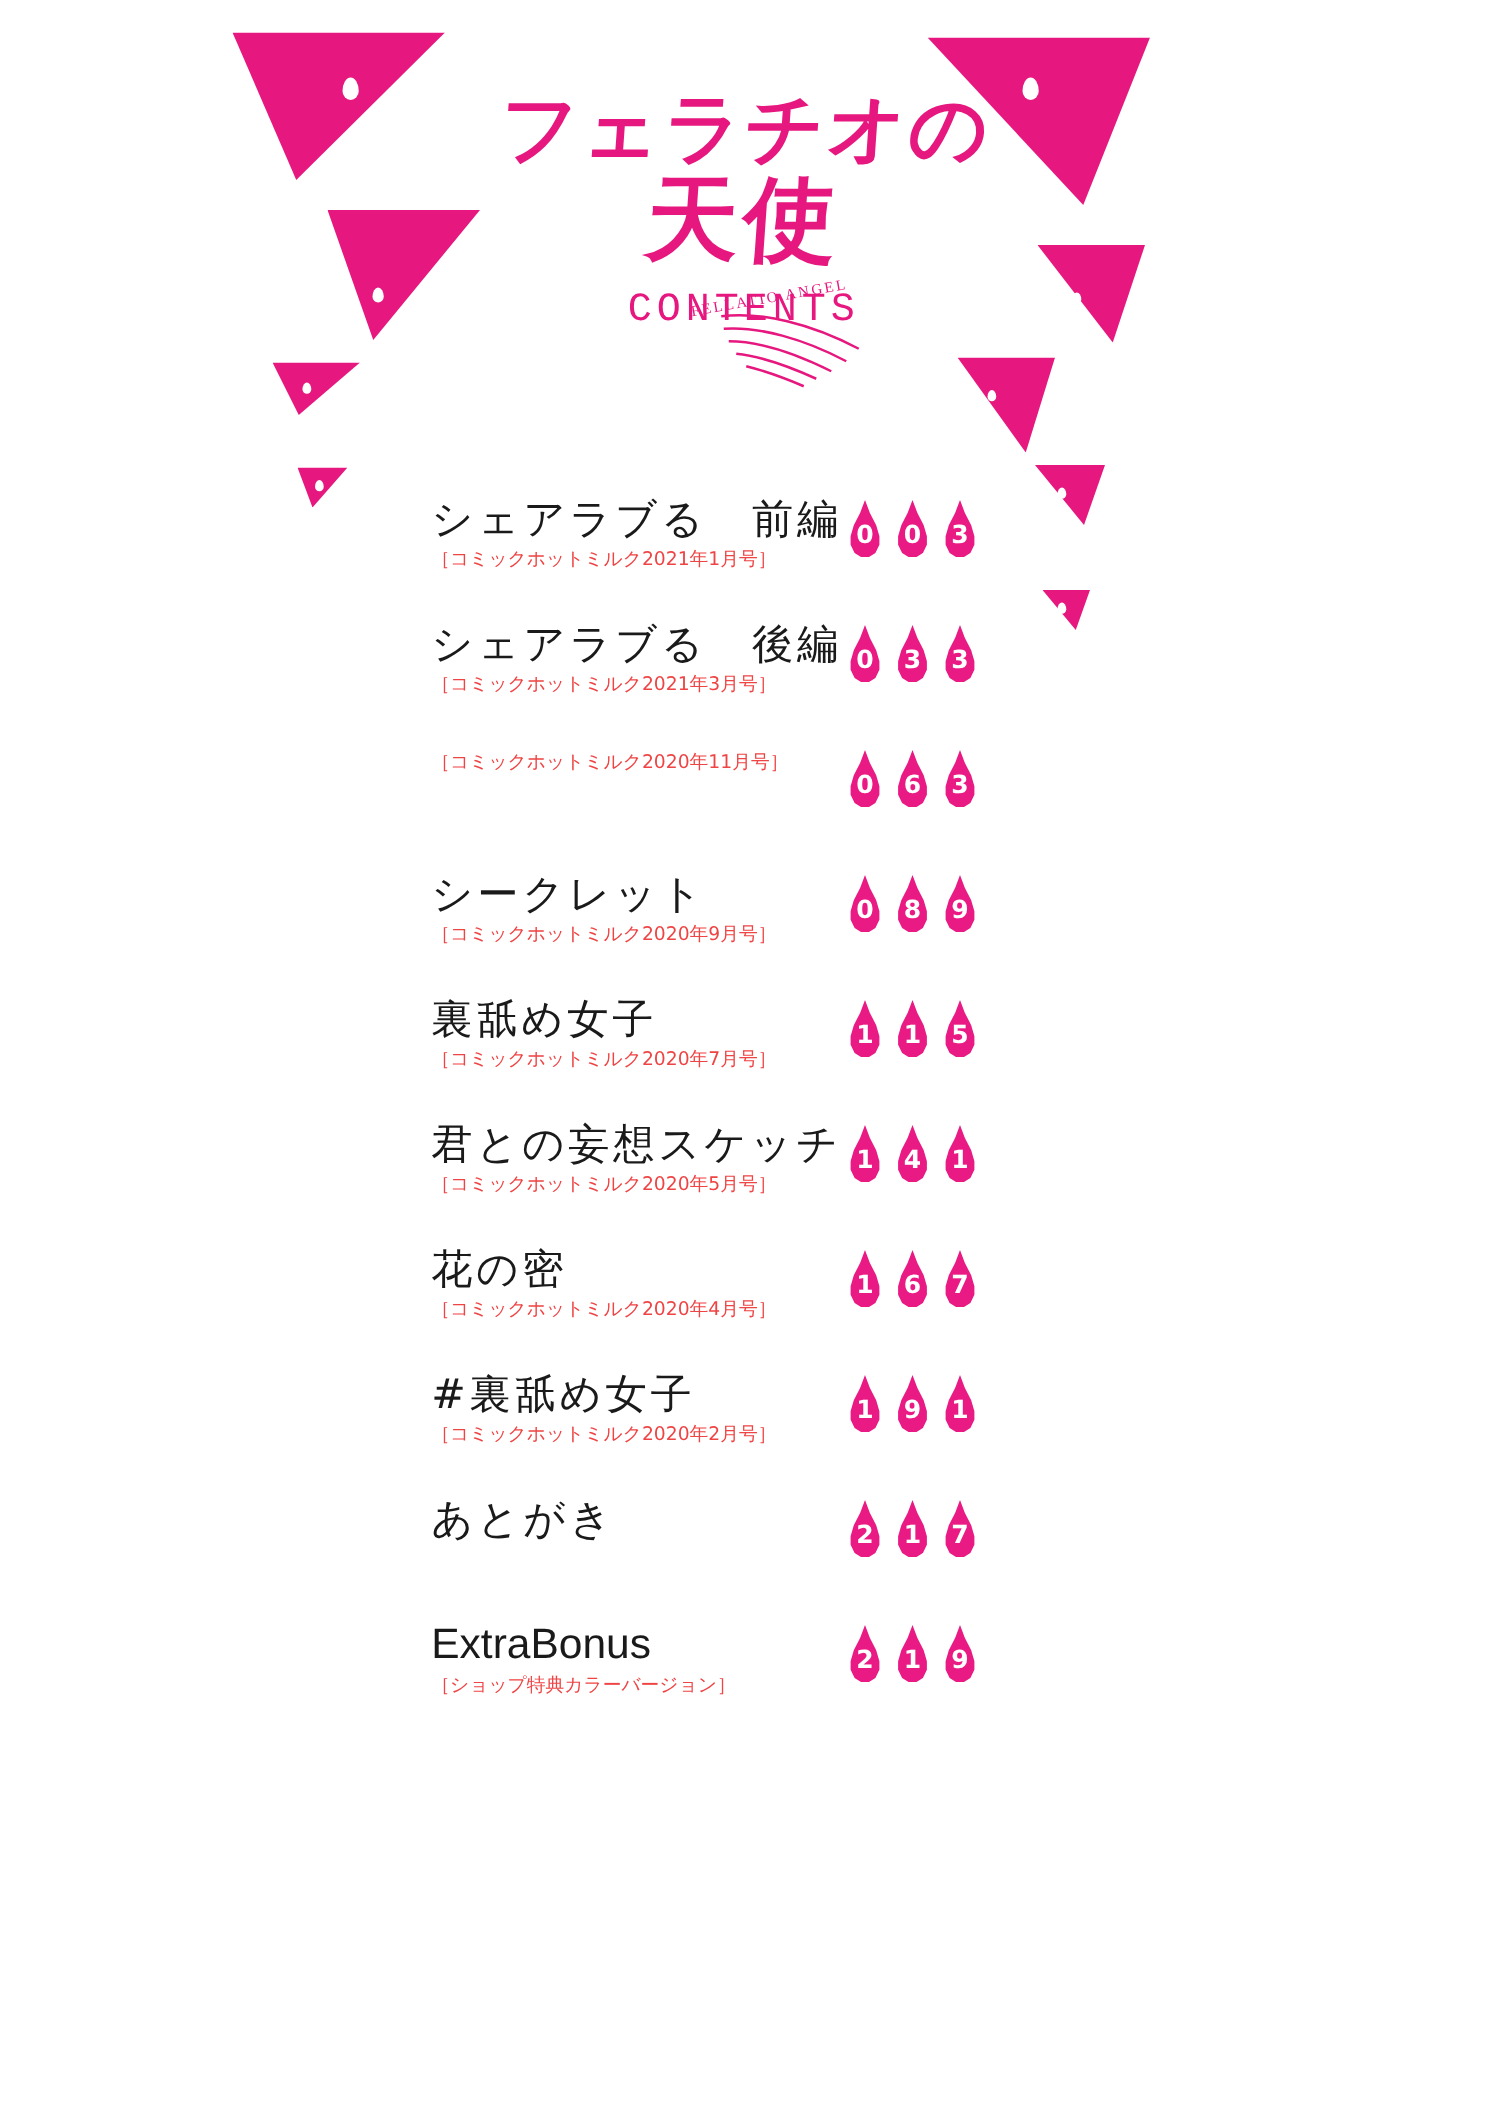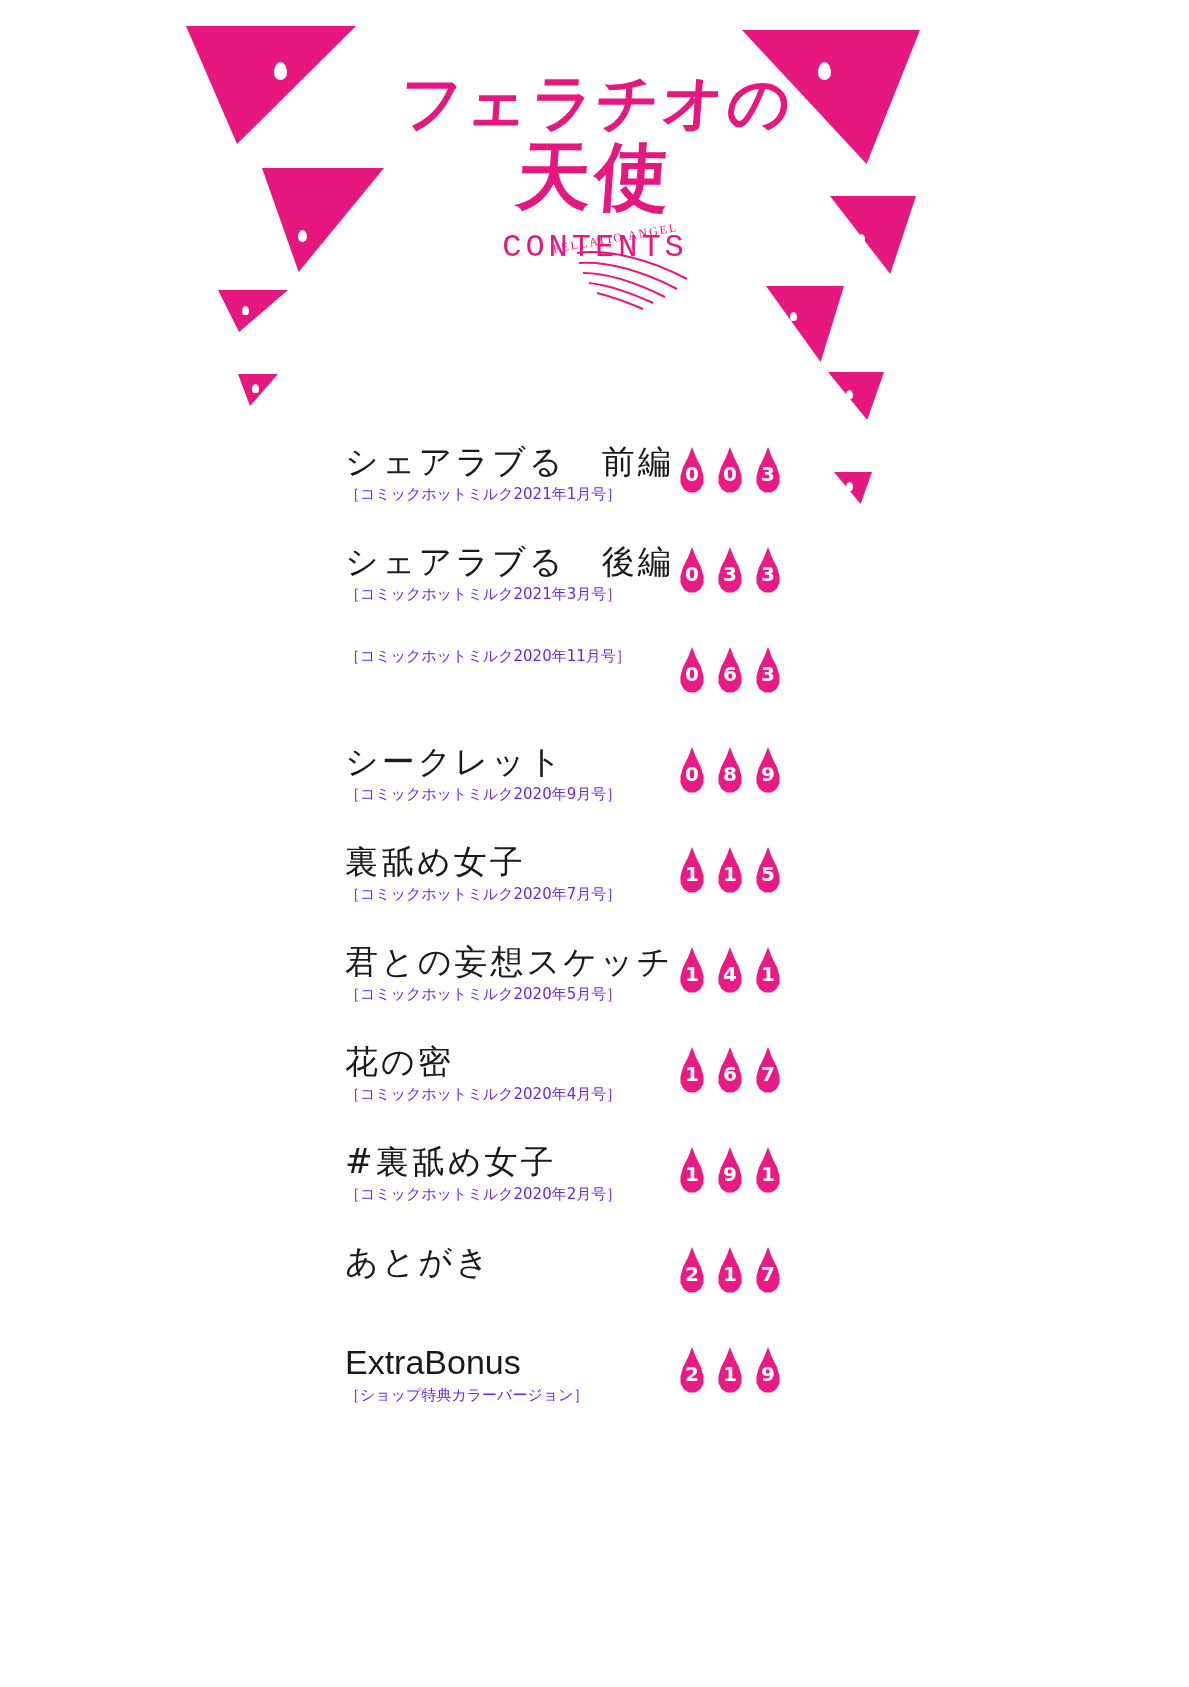--- a/index.html
+++ b/index.html
@@ -69,21 +69,21 @@
     font-family: Liberation Mono, monospace;
     font-size: 32px;
     letter-spacing: 4px;
     color: #e6187f;
   }
 
   
   #contents-list {
     position: absolute;
     left: 0;
-    top: 443px;
+    top: 396px;
     width: 1084px;
   }
   .entry {
     position: relative;
     height: 100px;
     margin-bottom: 0px;
   }
   .entry-text {
     position: absolute;
     left: 345px;
@@ -97,21 +97,21 @@
     line-height: 1.15;
   }
   .entry-title.latin {
     font-family: Liberation Sans, sans-serif;
     font-size: 34px;
     letter-spacing: 0px;
   }
   .entry-source {
     font-family: "DejaVu Sans", sans-serif;
     font-size: 15px;
-    color: #6d28d9;
+    color: #ef4444;
     letter-spacing: 0px;
     white-space: nowrap;
     margin-top: 4px;
   }
   .page-drops {
     position: absolute;
     left: 676px;
     top: 4px;
     display: flex;
     gap: 6px;

